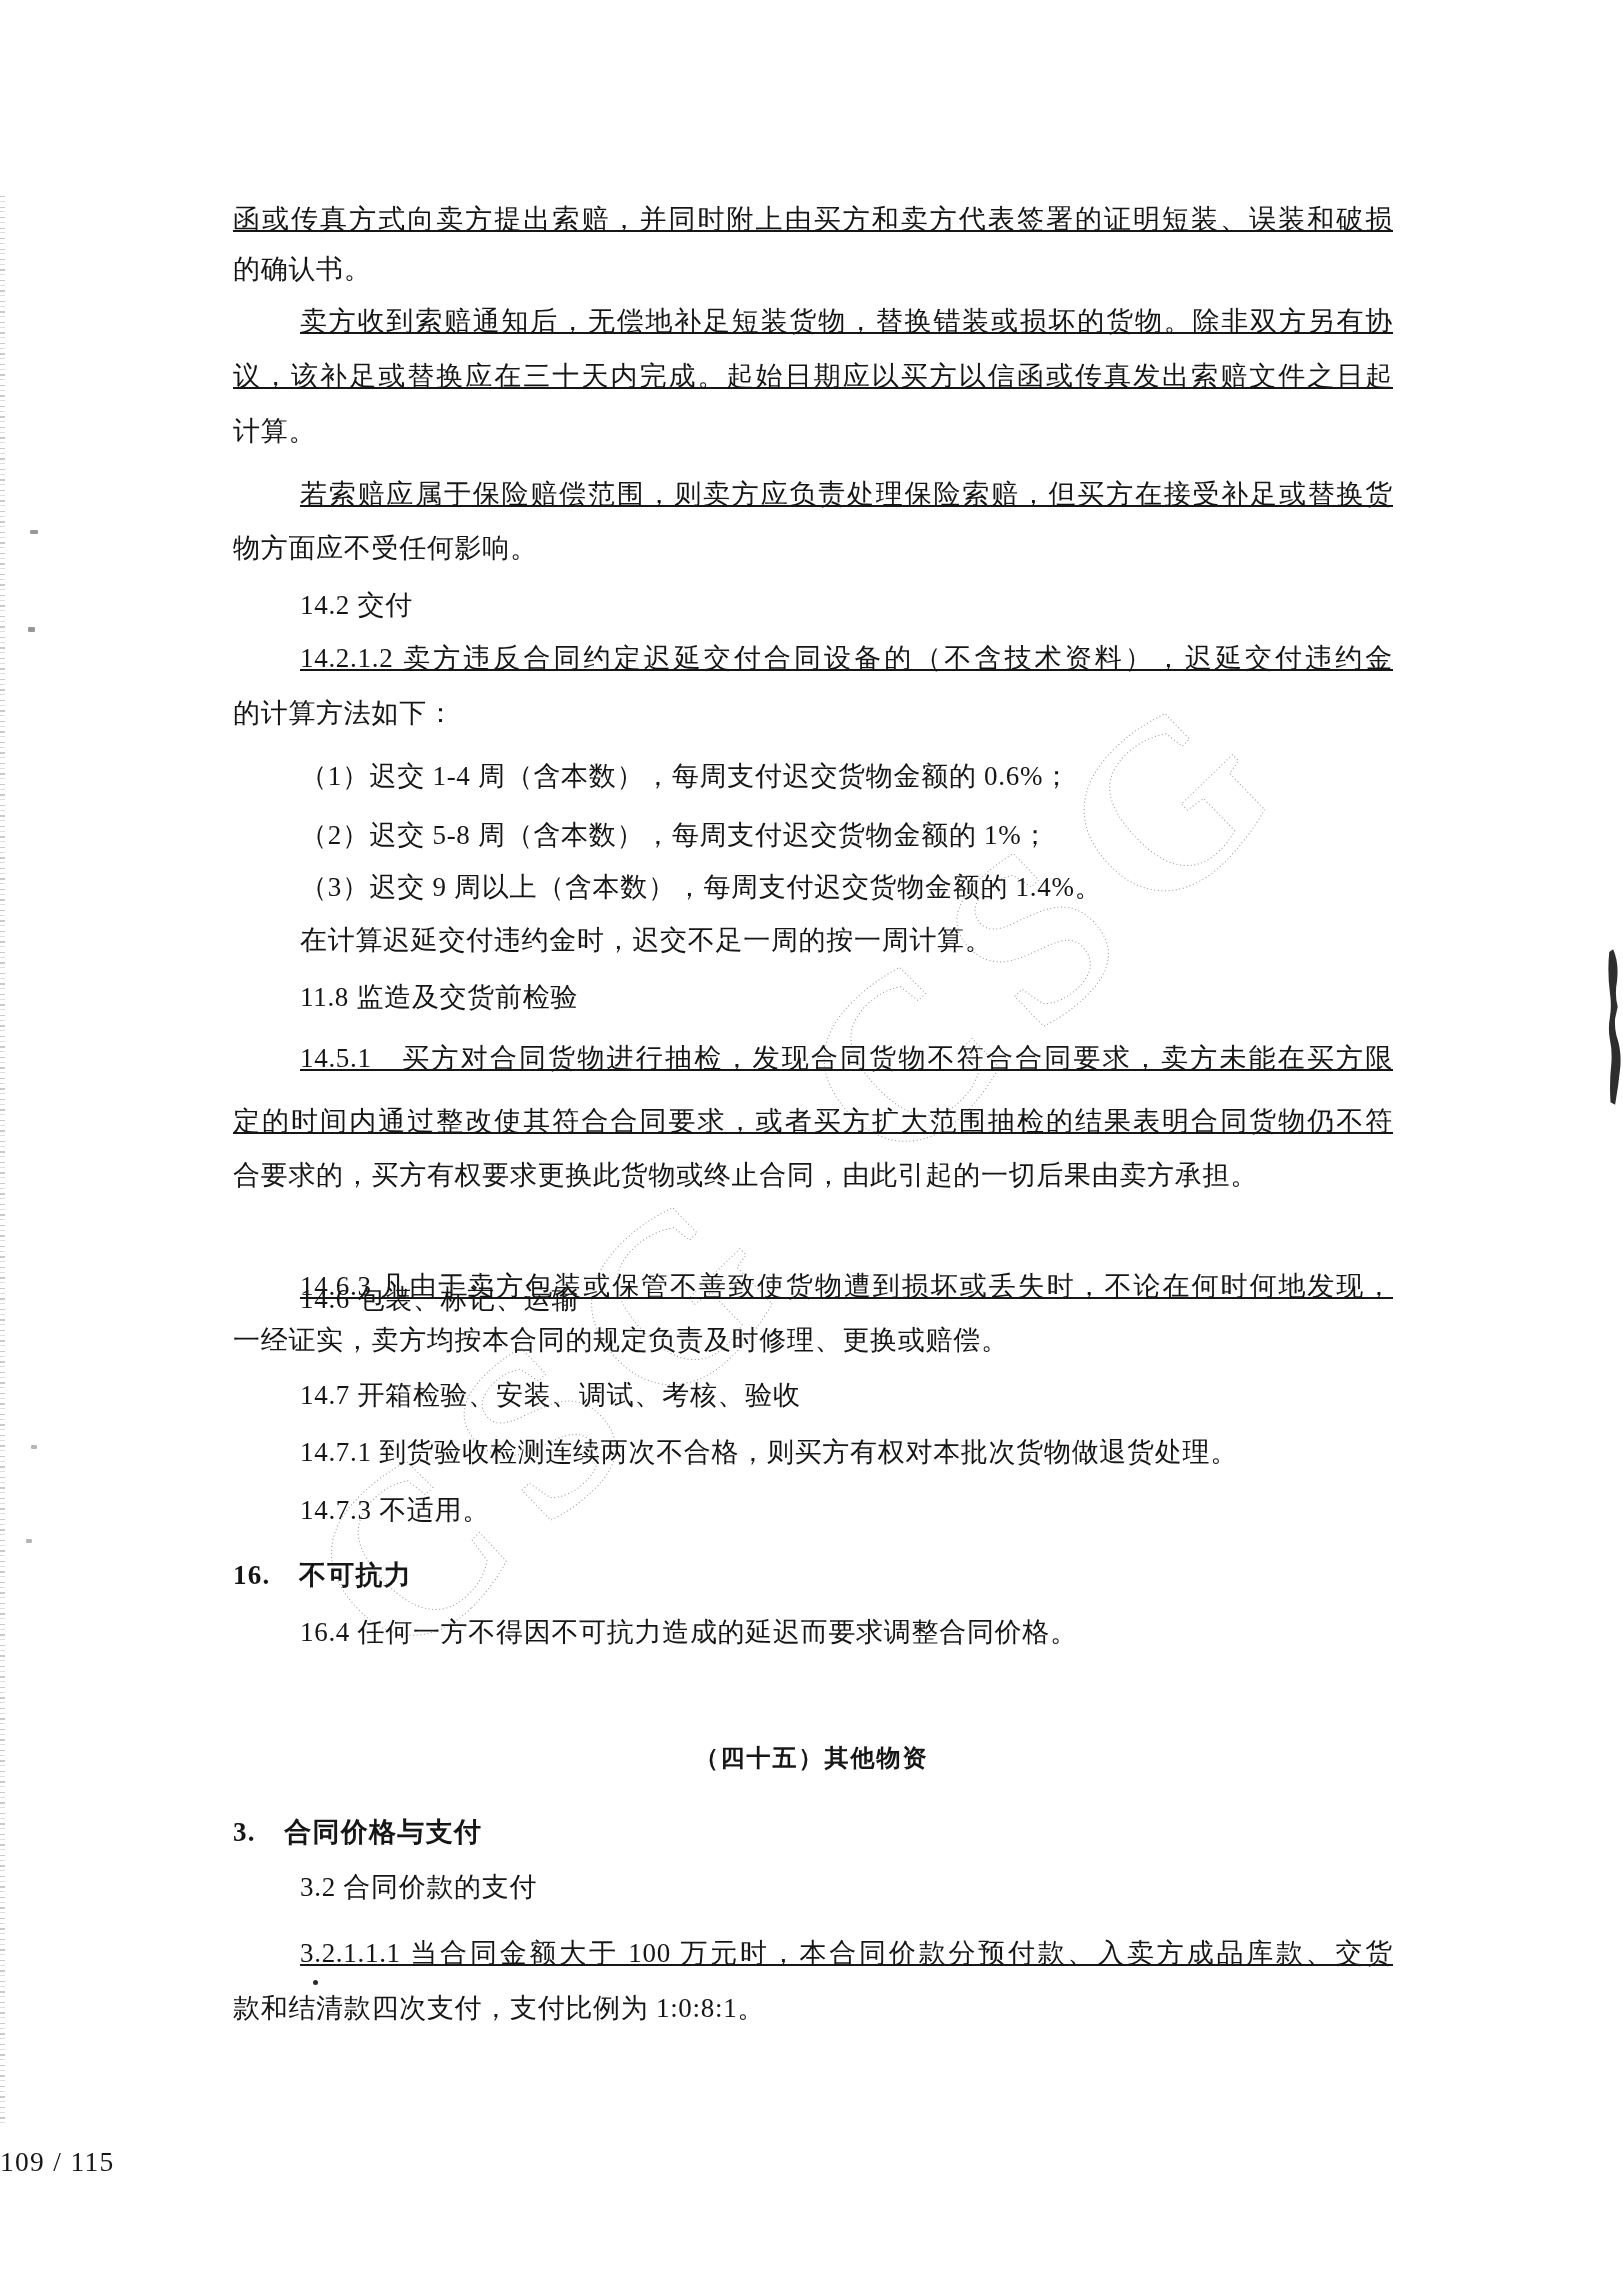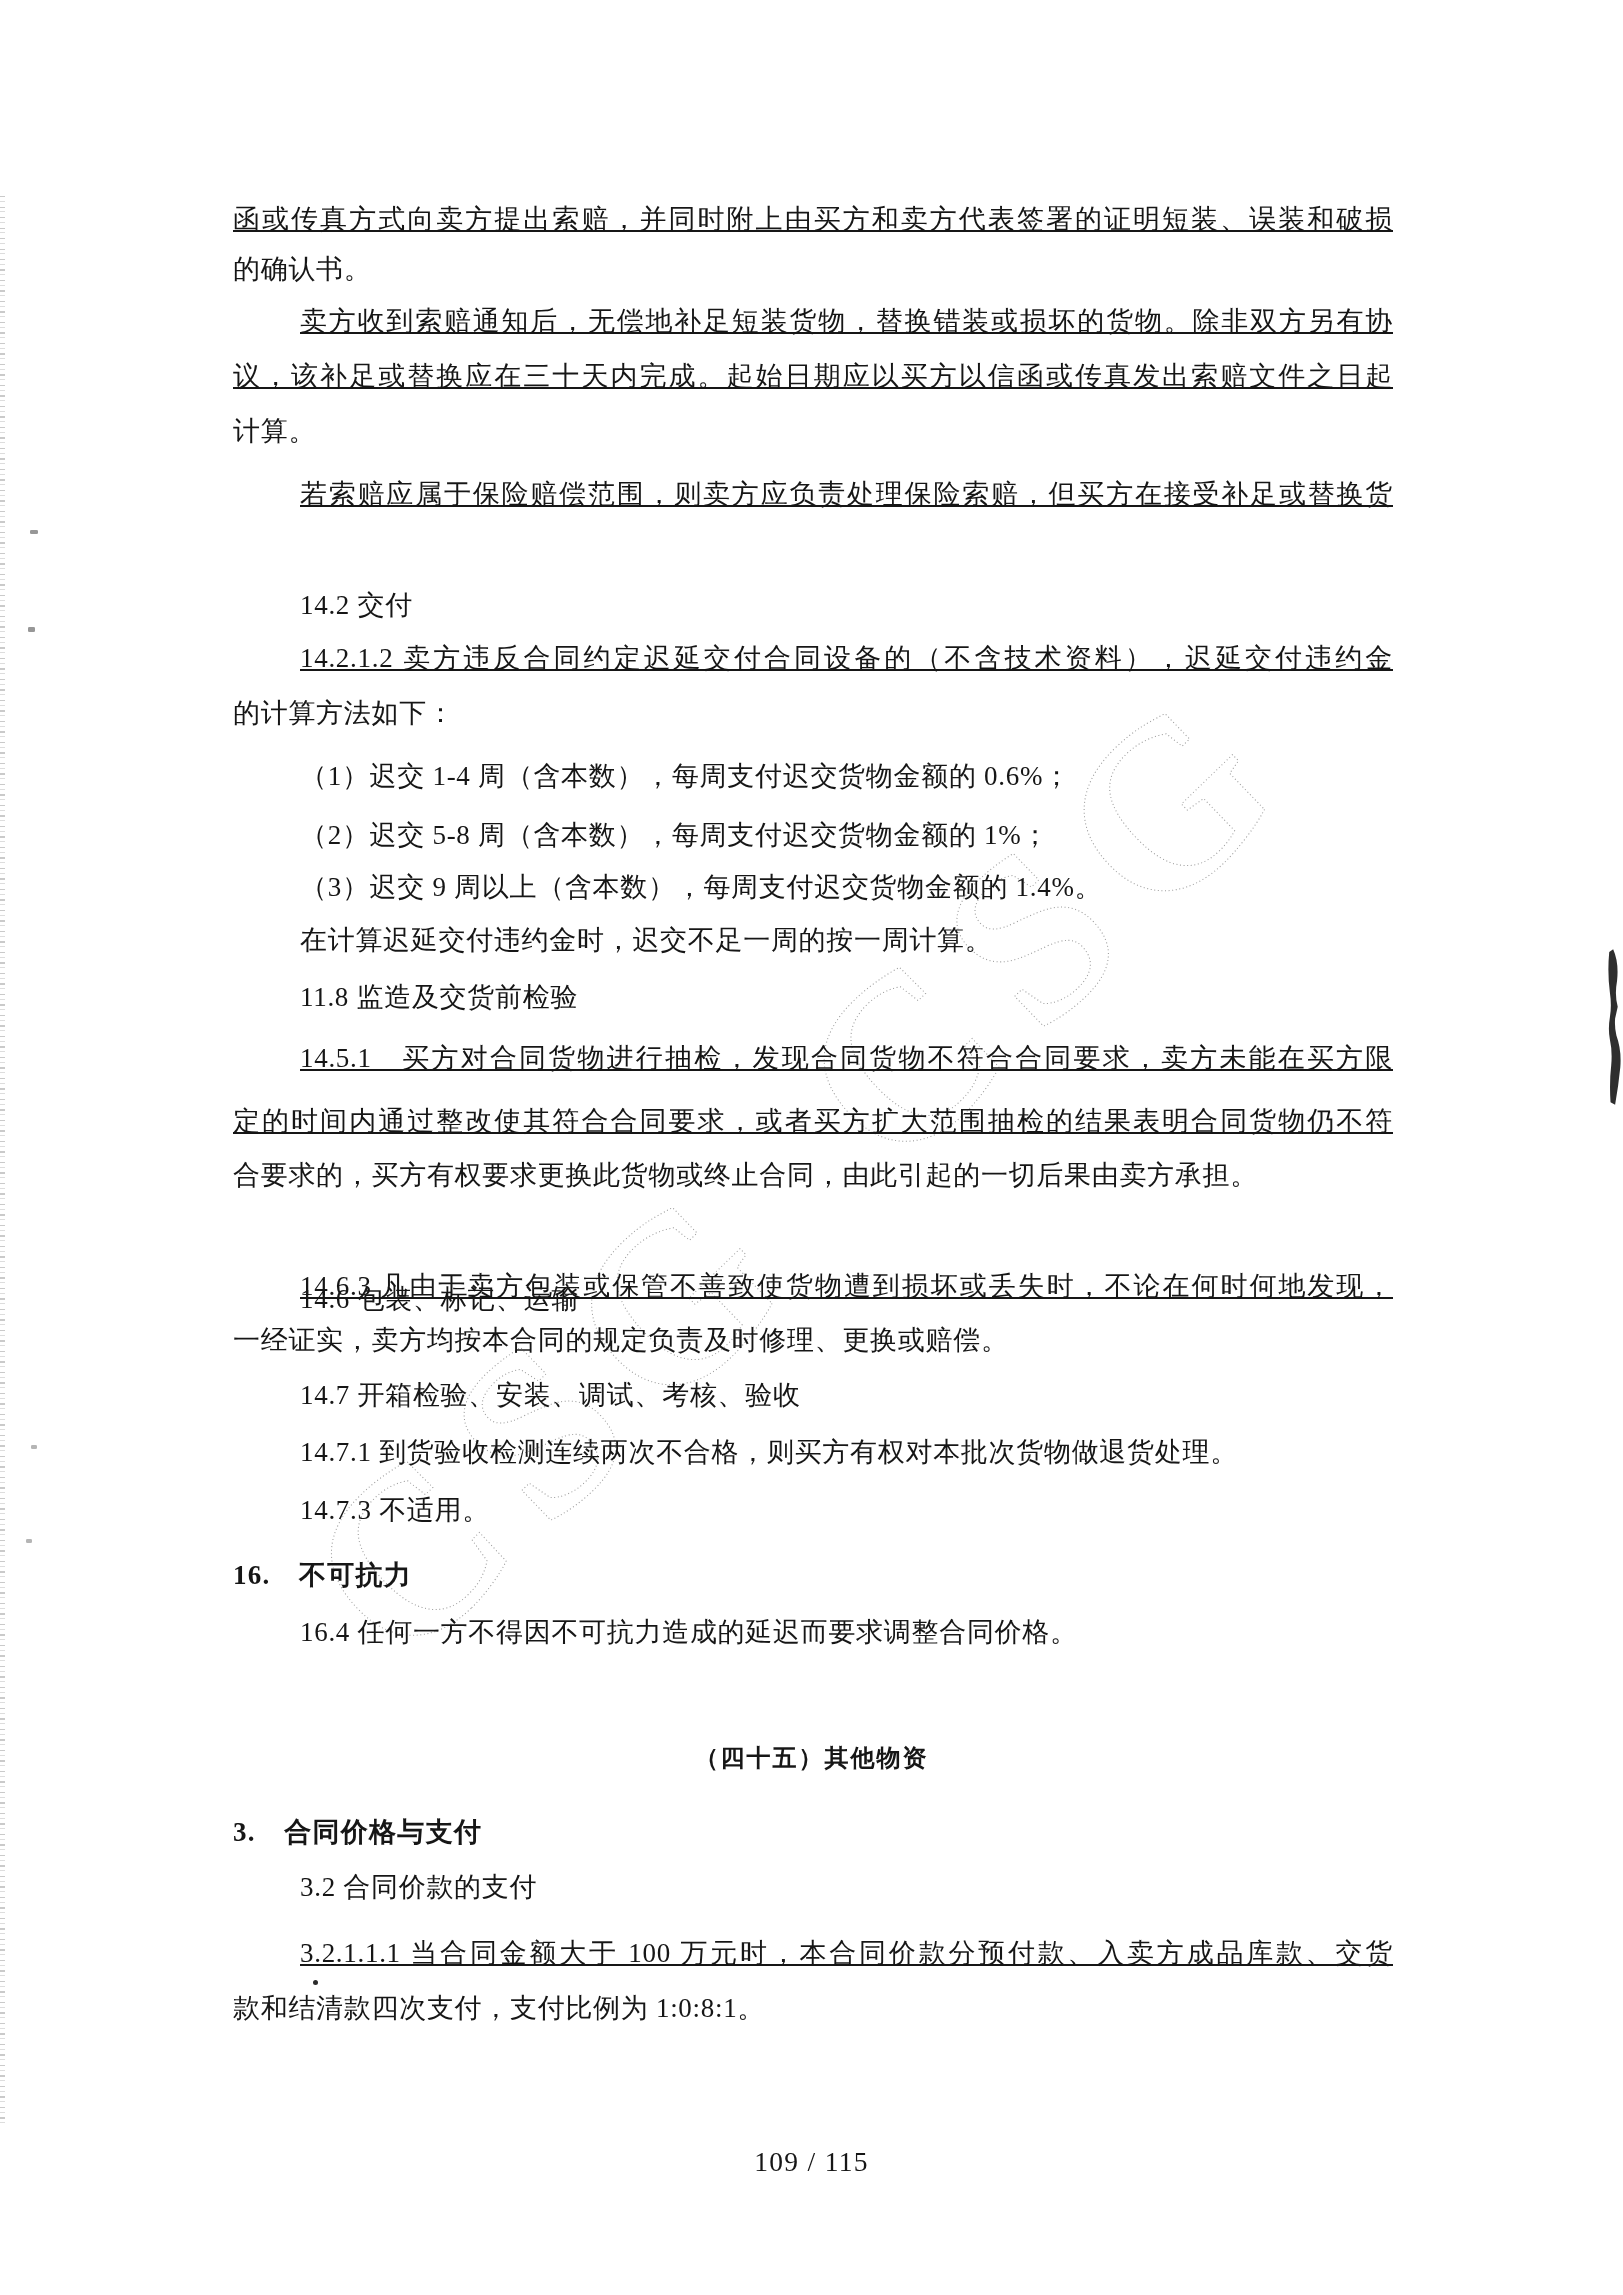--- a/index.html
+++ b/index.html
@@ -25,21 +25,21 @@
   .fill{text-align:justify;text-align-last:justify;text-decoration:underline;}
   .b{font-weight:bold;letter-spacing:1.3px;}
   .h1{
     position:absolute;left:0;width:100%;
     top:1728px;height:60px;line-height:60px;
     text-align:center;font-size:24px;font-weight:bold;letter-spacing:2px;
   }
   .footer{
     position:absolute;left:0;width:100%;
     top:2136px;height:51px;line-height:51px;
-    text-align:center;font-size:27.5px;letter-spacing:1.3px;
+    text-align:left;font-size:27.5px;letter-spacing:1.3px;
   }
   
   .edge-noise{
     position:absolute;left:0;top:196px;width:4.6px;height:1930px;z-index:2;
     background:repeating-linear-gradient(180deg,
       rgba(40,40,40,.55) 0 1.3px, transparent 1.3px 4.6px,
       rgba(40,40,40,.35) 4.6px 5.9px, transparent 5.9px 10.5px);
     opacity:.45;
   }
   .speck{position:absolute;background:#6b6b6b;border-radius:1.3px;z-index:2;}
@@ -70,20 +70,21 @@
   </svg>
 
   <div class="textlayer">
 
     <div class="ln ni fill" style="top:194px">函或传真方式向卖方提出索赔，并同时附上由买方和卖方代表签署的证明短装、误装和破损</div>
     <div class="ln ni nw" style="top:244px">的确认书。</div>
     <div class="ln in fill" style="top:296px">卖方收到索赔通知后，无偿地补足短装货物，替换错装或损坏的货物。除非双方另有协</div>
     <div class="ln ni fill" style="top:351px">议，该补足或替换应在三十天内完成。起始日期应以买方以信函或传真发出索赔文件之日起</div>
     <div class="ln ni nw" style="top:406px">计算。</div>
     <div class="ln in fill" style="top:469px">若索赔应属于保险赔偿范围，则卖方应负责处理保险索赔，但买方在接受补足或替换货</div>
+    <div class="ln ni nw" style="top:523px">物方面应不受任何影响。</div>
     <div class="ln in nw" style="top:580px">14.2 交付</div>
     <div class="ln in fill" style="top:633px">14.2.1.2 卖方违反合同约定迟延交付合同设备的（不含技术资料），迟延交付违约金</div>
     <div class="ln ni nw" style="top:688px">的计算方法如下：</div>
     <div class="ln in nw" style="top:751px">（1）迟交 1-4 周（含本数），每周支付迟交货物金额的 0.6%；</div>
     <div class="ln in nw" style="top:810px">（2）迟交 5-8 周（含本数），每周支付迟交货物金额的 1%；</div>
     <div class="ln in nw" style="top:862px">（3）迟交 9 周以上（含本数），每周支付迟交货物金额的 1.4%。</div>
     <div class="ln in nw" style="top:915px">在计算迟延交付违约金时，迟交不足一周的按一周计算。</div>
     <div class="ln in nw" style="top:972px">11.8 监造及交货前检验</div>
     <div class="ln in fill" style="top:1033px">14.5.1　买方对合同货物进行抽检，发现合同货物不符合合同要求，卖方未能在买方限</div>
     <div class="ln ni fill" style="top:1096px">定的时间内通过整改使其符合合同要求，或者买方扩大范围抽检的结果表明合同货物仍不符</div>

